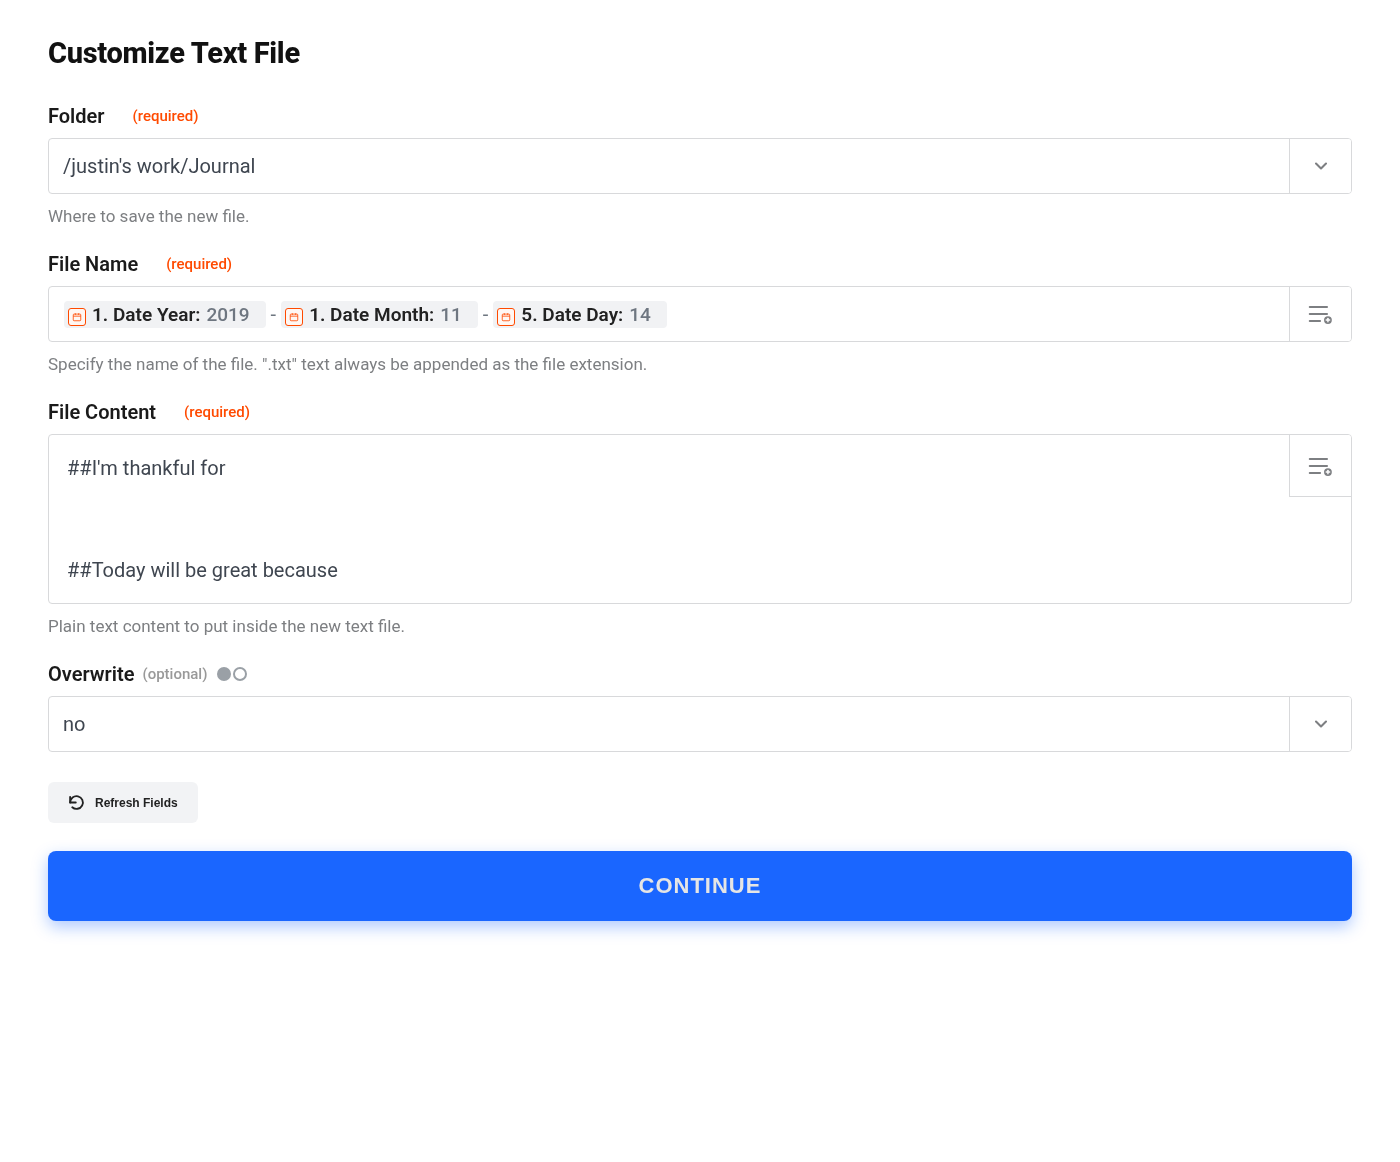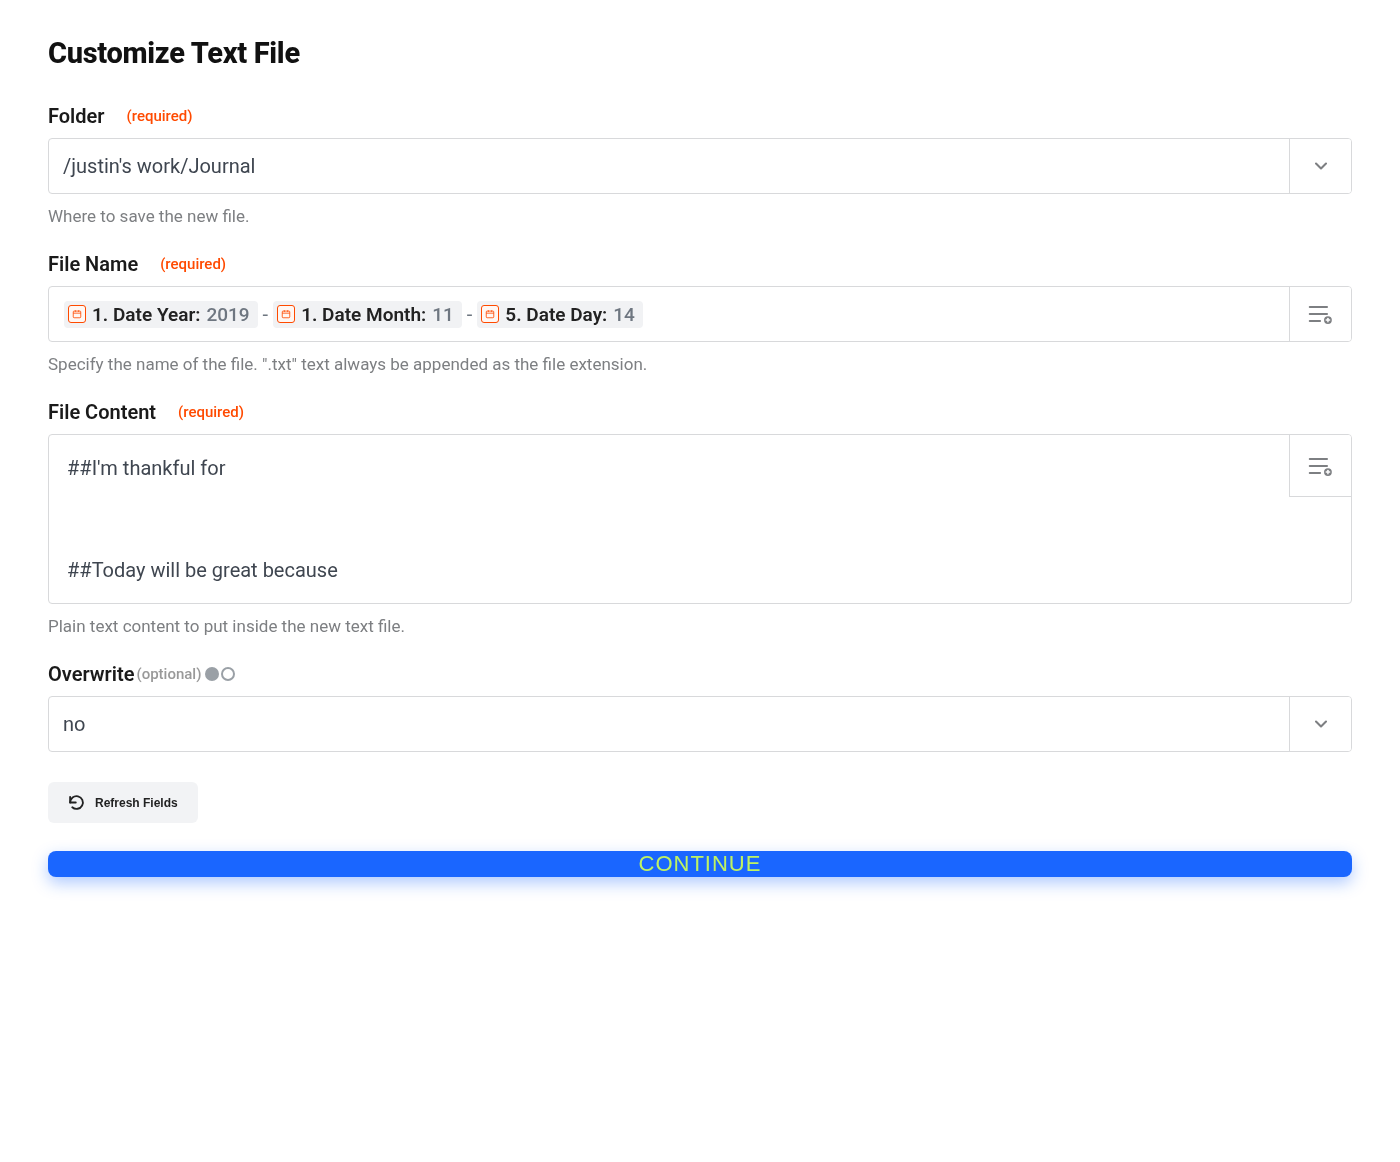--- a/index.html
+++ b/index.html
@@ -13,21 +13,21 @@
   h1.page-title {
     font-size: 29px;
     font-weight: 800;
     margin-bottom: 34px;
     letter-spacing: -0.3px;
   }
   .field-group { margin-bottom: 26px; }
   .field-label {
     display: flex;
     align-items: center;
-    gap: 2px;
+    gap: 8px;
     margin-bottom: 10px;
     font-size: 20px;
     font-weight: 600;
     color: #1a1a1a;
   }
   .req-tag {
     font-size: 15px;
     font-weight: 500;
     color: #ff4a00;
     margin-left: 20px;
@@ -73,24 +73,24 @@
   }
   .control-side.short { align-self: flex-start; height: 62px; border-bottom: 1px solid #d8d9db; }
   .help-text {
     margin-top: 12px;
     font-size: 17px;
     color: #7d7f82;
   }
   
   .token {
     display: inline-flex;
-    align-items: center;
+    align-items: flex-end;
     background: #f1f2f4;
     border-radius: 4px;
-    padding: 2px 8px 2px 4px;
+    padding: 2px 16px 2px 4px;
     margin: 0 1px;
     font-size: 19px;
     gap: 6px;
   }
   .token-icon {
     display: inline-flex;
     align-items: center;
     justify-content: center;
     width: 18px; height: 18px;
     border: 1px solid #ff4a00;
@@ -127,25 +127,26 @@
     font-weight: 700;
     color: #222;
     cursor: pointer;
     margin-top: 4px;
   }
   
   .continue-btn {
     margin-top: 28px;
     width: 100%;
     background: #1a66ff;
-    color: #bef264;
+    color: #e5e5e5;
     border: none;
     border-radius: 8px;
+    padding: 22px;
     font-size: 22px;
-    font-weight: 400;
+    font-weight: 700;
     letter-spacing: 1px;
     cursor: pointer;
     box-shadow: 0 6px 16px rgba(26,102,255,0.35);
   }
   svg { display: block; }
 </style>
 </head>
 <body>
 
 

